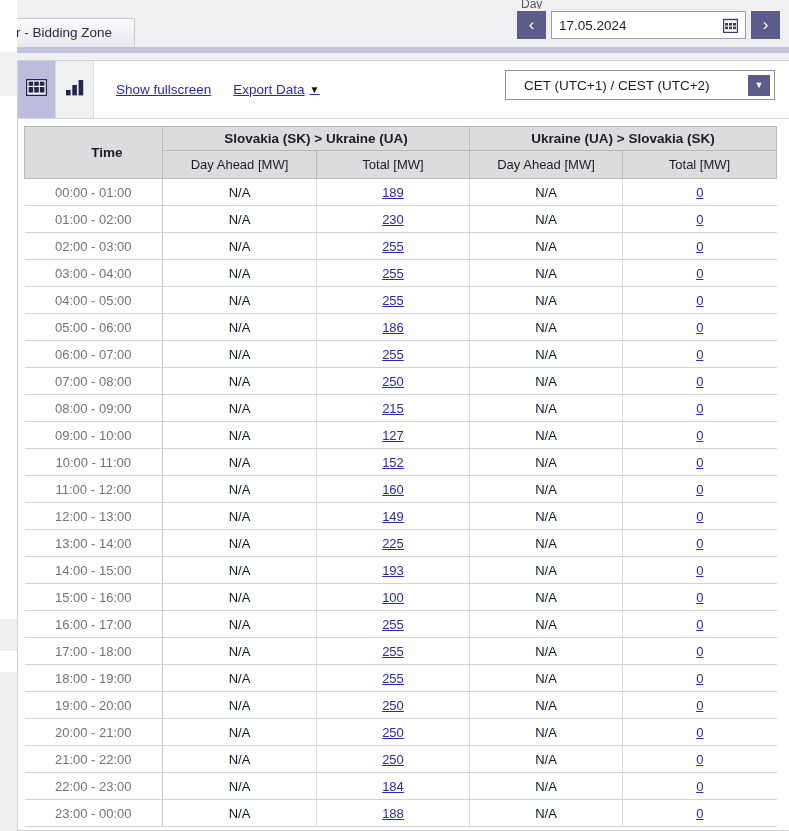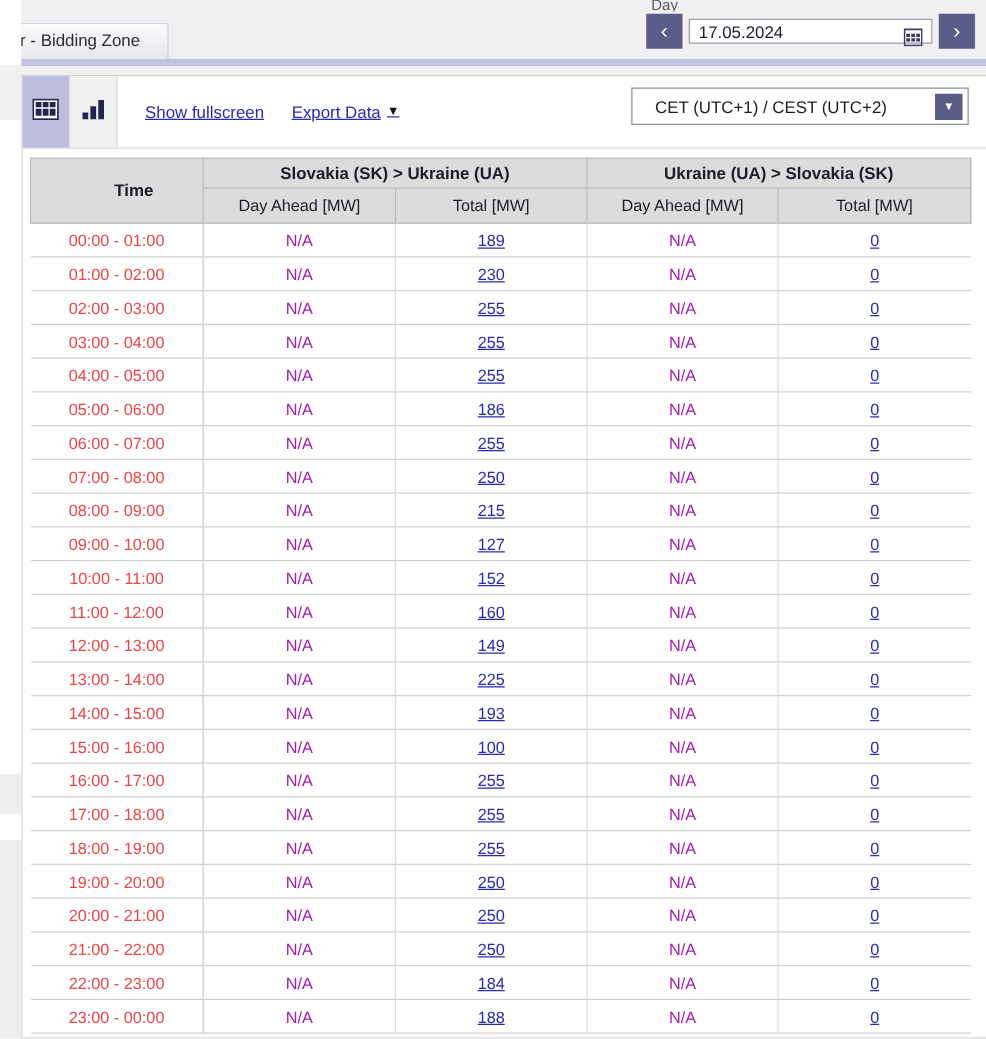--- a/index.html
+++ b/index.html
@@ -114,21 +114,21 @@
     color: #ffffff;
     border: none;
     font-size: 17px;
     line-height: 26px;
     text-align: center;
     cursor: pointer;
     font-family: "Liberation Sans", sans-serif;
   }
   .dateinput {
     flex: 1;
-    height: 20px;
+    height: 28px;
     margin: 0 5px;
     background: #ffffff;
     border: 1px solid #9a9aa8;
     display: flex;
     align-items: center;
     padding: 0 7px;
     position: relative;
   }
   .dateinput .val {
     font-size: 13.5px;
@@ -239,22 +239,22 @@
   table.grid thead th.grouphead { font-weight: bold; font-size: 13.5px; }
   table.grid thead th.subhead { font-weight: normal; font-size: 13px; height: 28px; }
 
   table.grid tbody td {
     height: 27px;
     border-bottom: 1px solid #d2d2d2;
     border-right: 1px solid #dcdcdc;
     color: #3a3a4a;
   }
   table.grid tbody td:last-child { border-right: none; }
-  table.grid tbody td.timecell { border-right: 1px solid #c9c9c9; color: #ef4444; }
-  table.grid tbody td.na { color: #a21caf; }
+  table.grid tbody td.timecell { border-right: 1px solid #c9c9c9; color: #737373; }
+  table.grid tbody td.na { color: #0f172a; }
   table.grid tbody td a {
     color: #2a2ab0;
     text-decoration: underline;
     cursor: pointer;
   }
   table.grid tbody tr:last-child td { border-bottom: 1px solid #d2d2d2; }
 </style>
 </head>
 <body>
 

